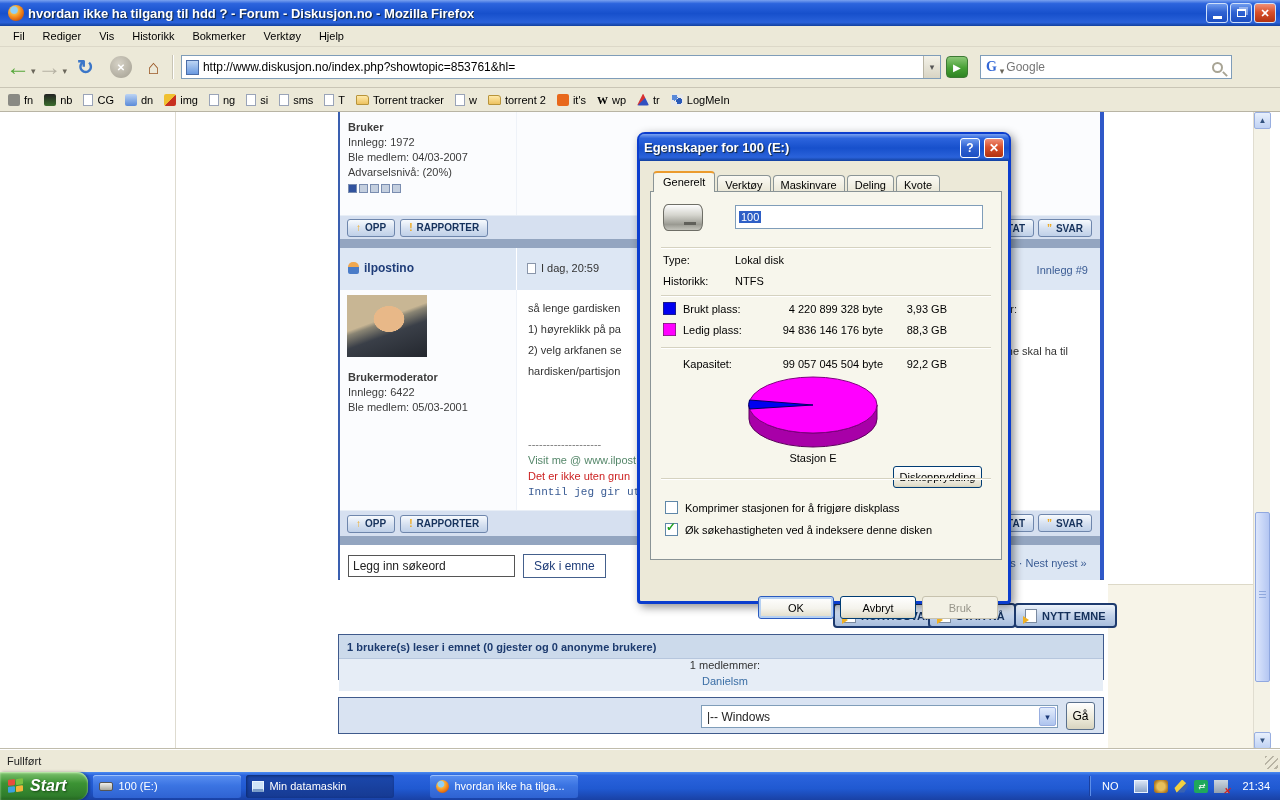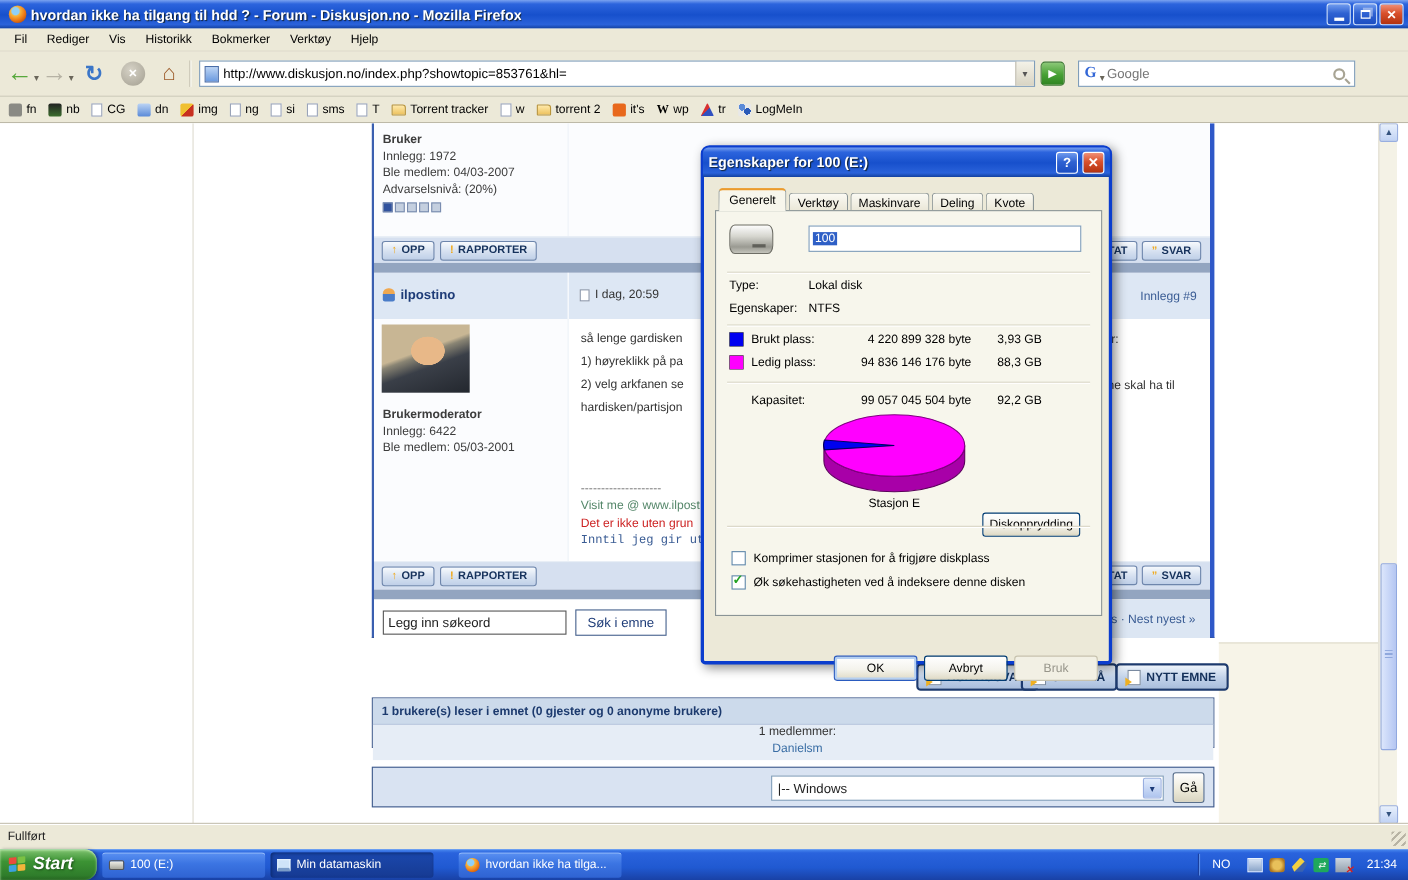--- a/index.html
+++ b/index.html
@@ -513,21 +513,21 @@
 
     <div class="panel">
       <div class="drive-ico"></div>
       <div class="namebox">
         <span class="namesel">100</span>
       </div>
 
       <div class="hdiv" style="top:55px"></div>
       <span class="lab" style="top:62px">Type:</span>
       <span class="val" style="top:62px">Lokal disk</span>
-      <span class="lab" style="top:83px">Egenskaper:</span>
+      <span class="lab" style="top:83px">Historikk:</span>
       <span class="val" style="top:83px">NTFS</span>
       <div class="hdiv" style="top:103px"></div>
 
       <svg class="sw" style="top:110px" width="13" height="13">
           <rect x="0" y="0" width="13" height="13" stroke="#333" fill="#0000f0"></rect>
         </svg>
       <span class="swl" style="top:111px">Brukt plass:</span>
       <span class="numb" style="top:111px">4 220 899 328 byte</span>
       <span class="nums" style="top:111px">3,93 GB</span>
 
@@ -582,21 +582,21 @@
       <span>Start</span>
     </div>
     <div class="taskbtn">
       <i class="tb-drive"></i>
       <span>100 (E:)</span>
     </div>
     <div class="taskbtn pressed">
       <i class="tb-pc"></i>
       <span>Min datamaskin</span>
     </div>
-    <div class="taskbtn" style="margin-left:23px">
+    <div class="taskbtn" style="margin-left:36px">
       <i class="tb-ff"></i>
       <span>hvordan ikke ha tilga...</span>
     </div>
     <div class="tray">
       <span class="lang">NO</span>
       <i class="tico t-net"></i>
       <i class="tico t-vol"></i>
       <i class="tico t-bird"></i>
       <i class="tico t-sync">⇄</i>
       <i class="tico t-disc"></i>

